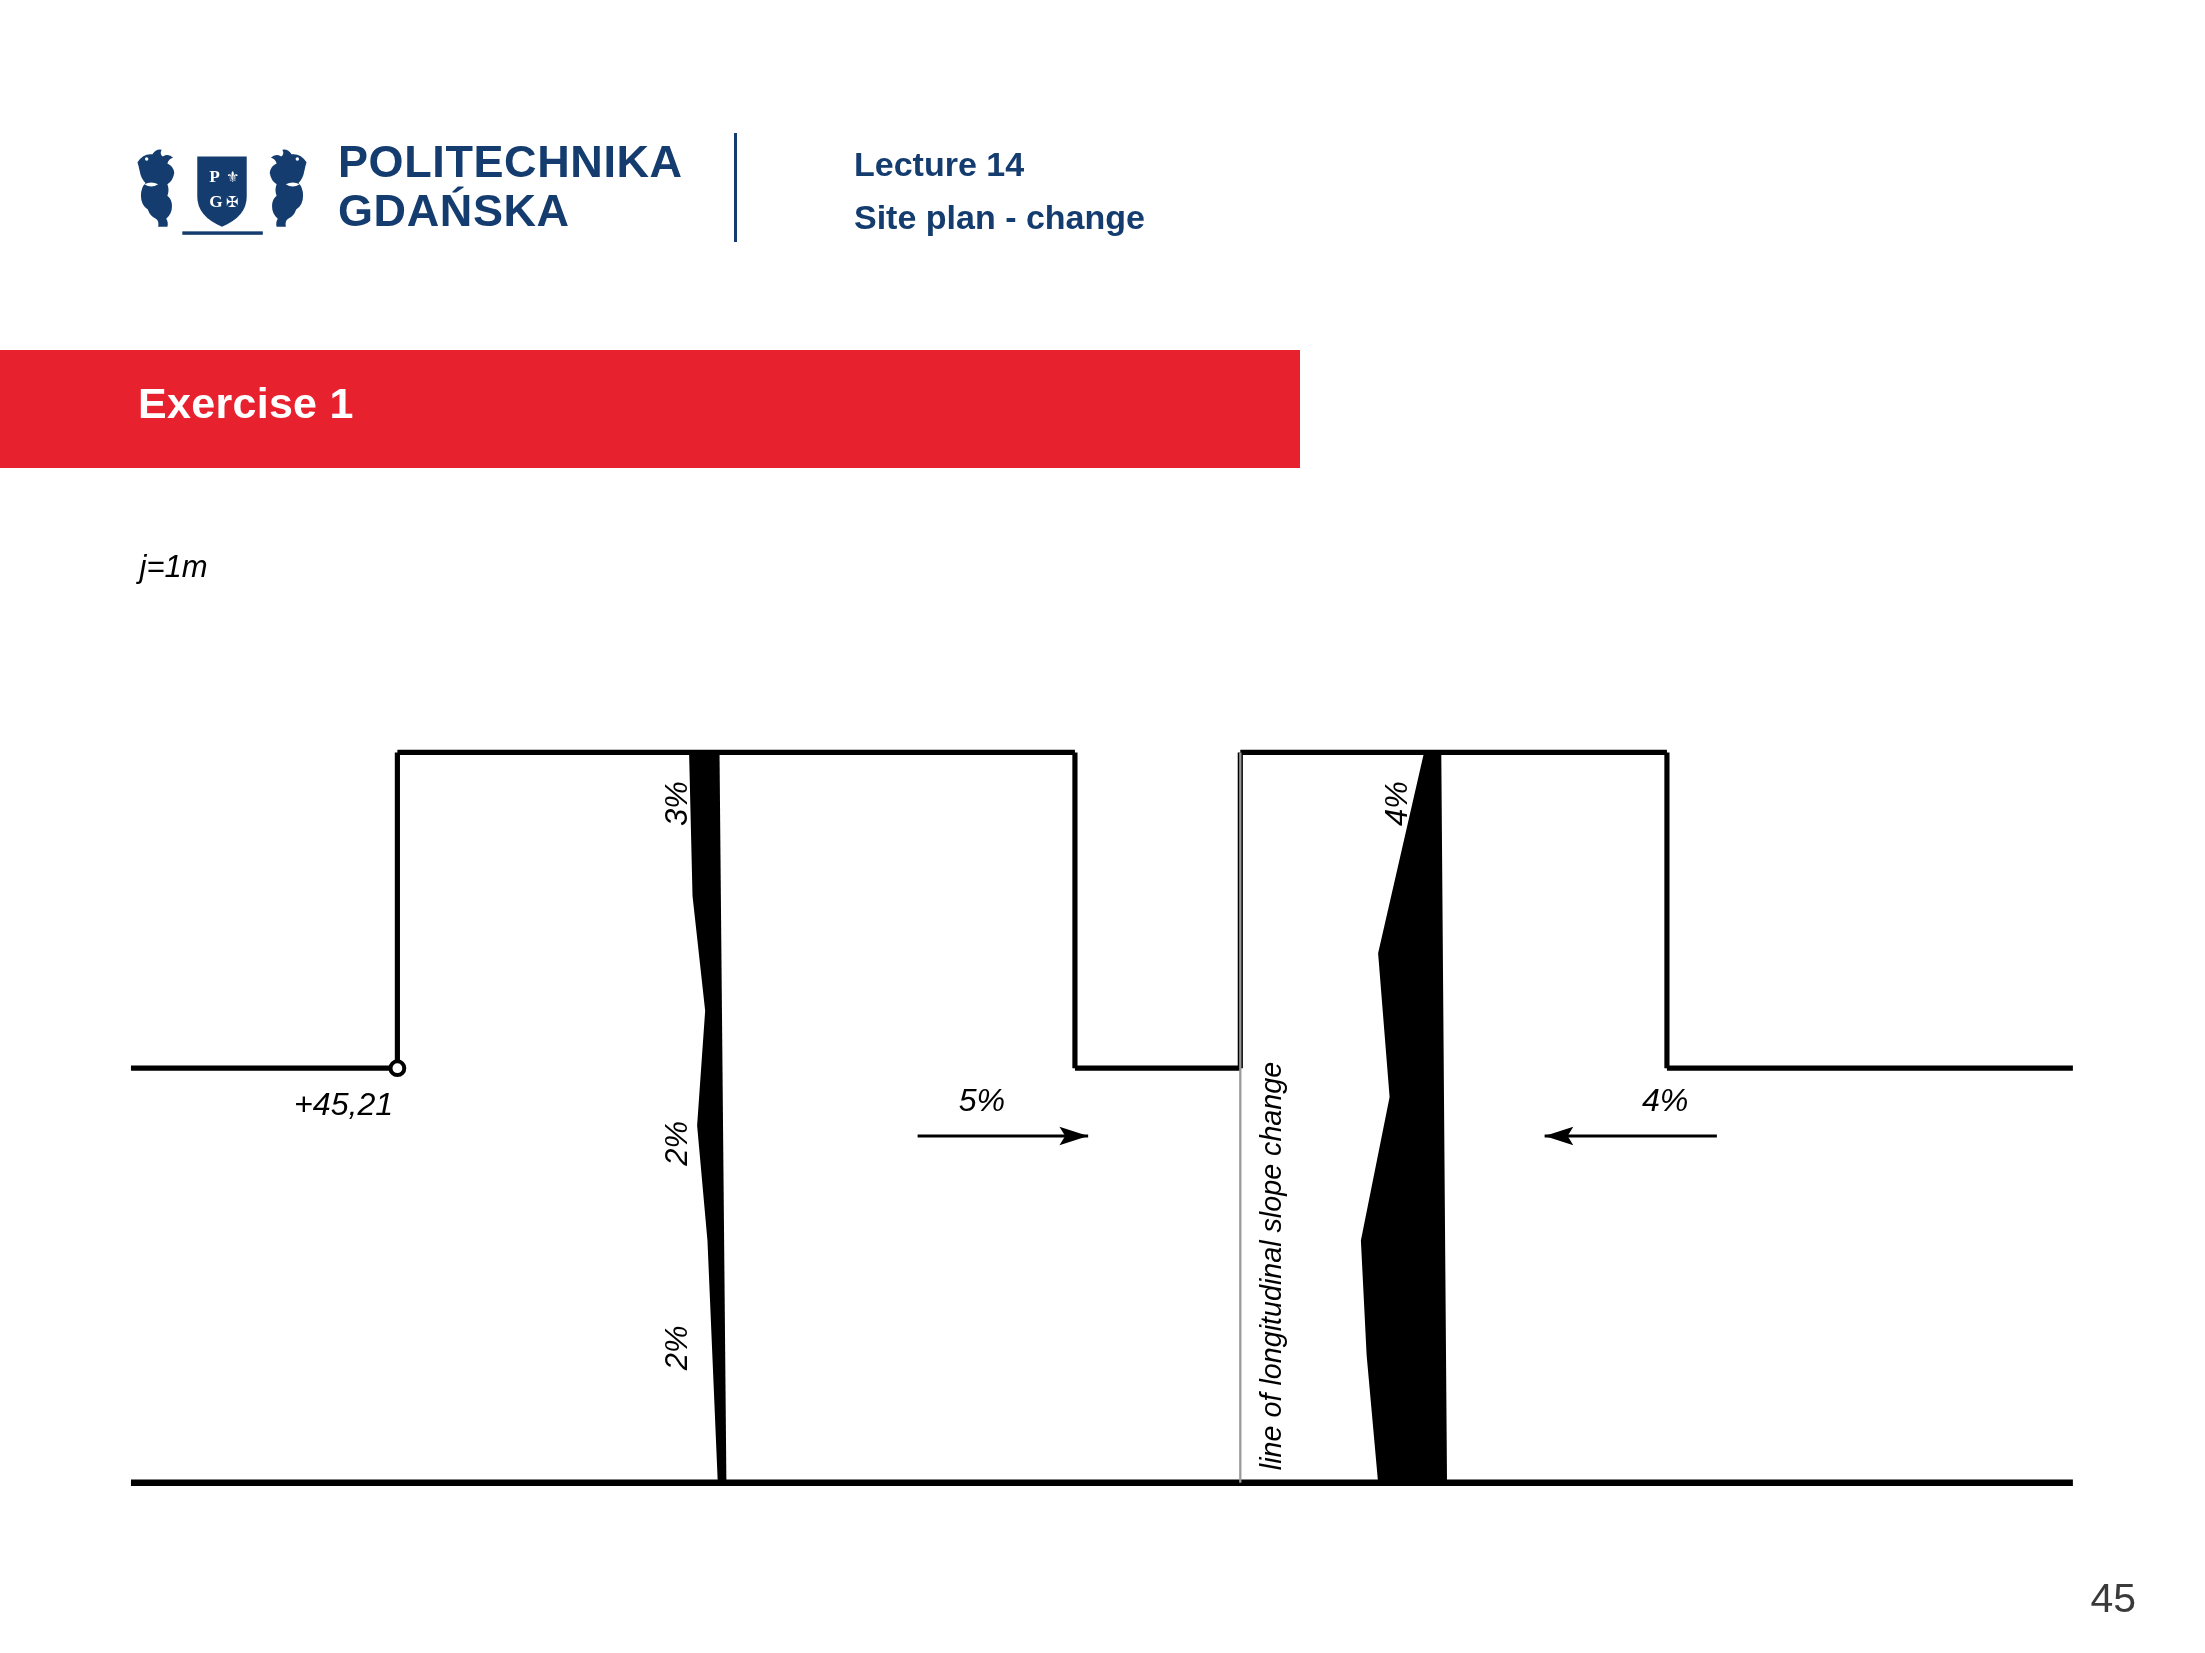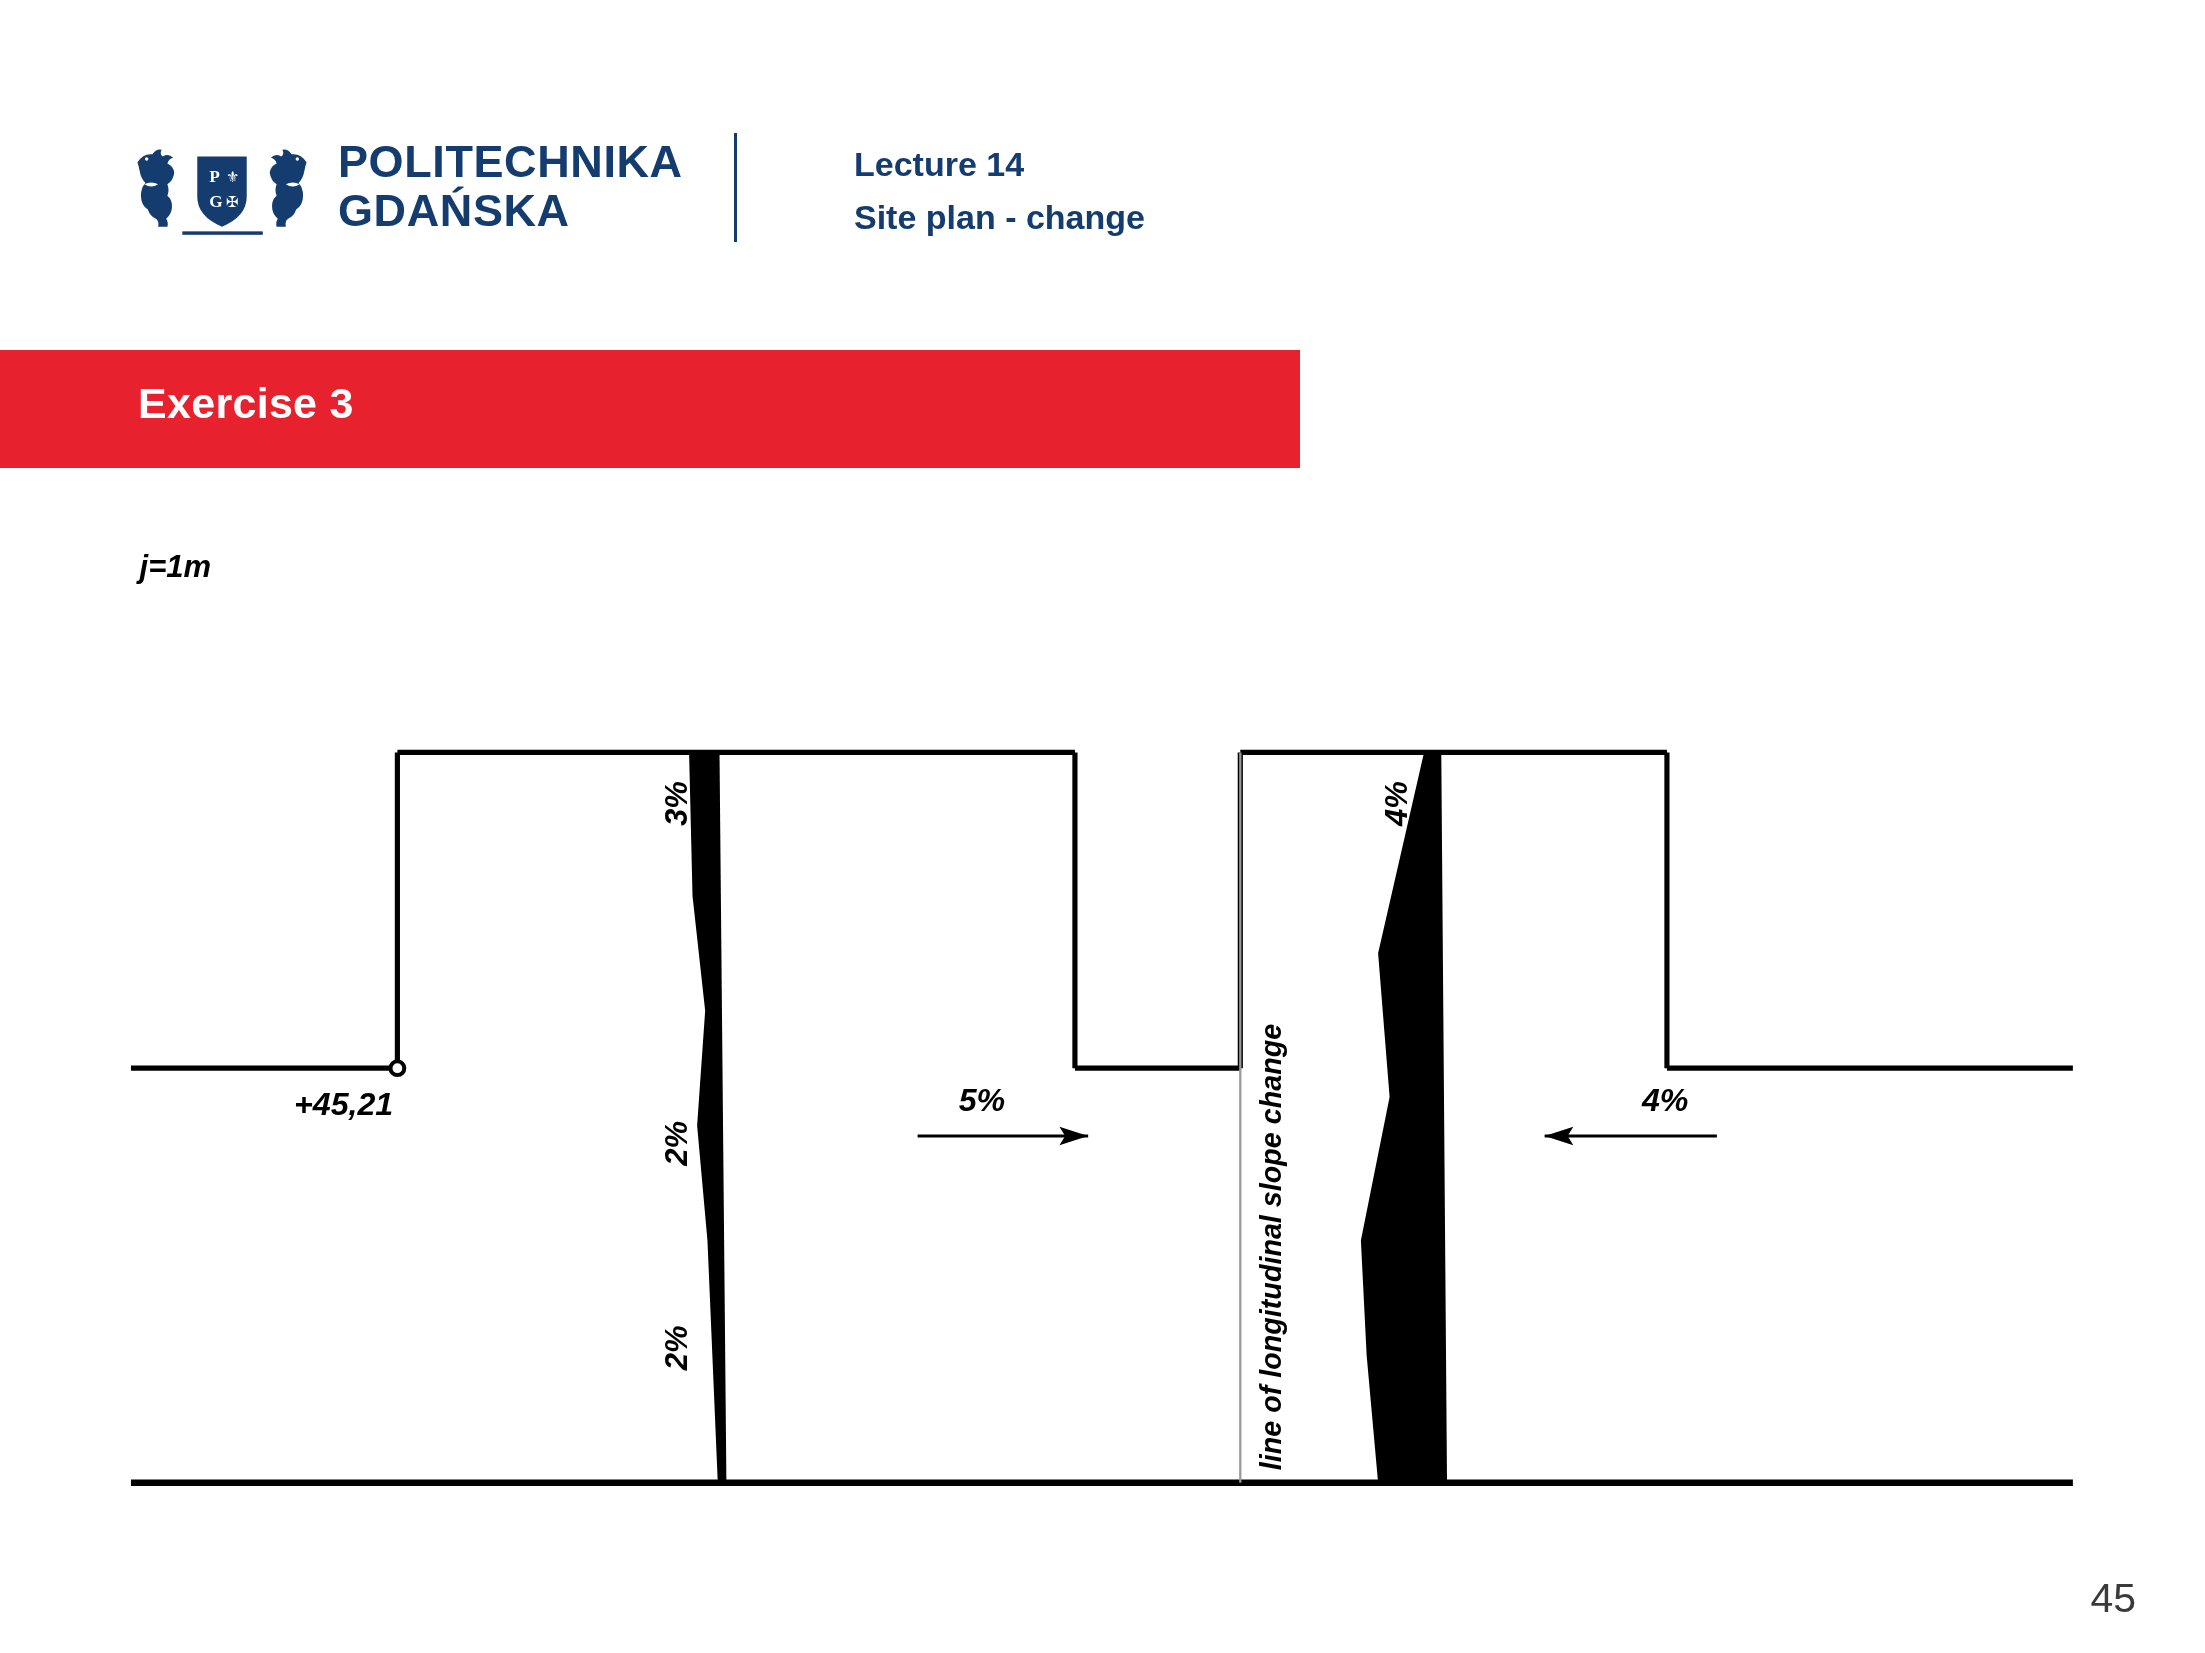--- a/index.html
+++ b/index.html
@@ -80,21 +80,20 @@
     letter-spacing: 0.3px;
   }
 
   
   .drawing {
     position: absolute;
     left: 0;
     top: 494px;
     width: 2205px;
     height: 1068px;
-    font-weight: bold;
   }
   .drawing svg {
     display: block;
   }
 
   
   .page-number {
     position: absolute;
     right: 69px;
     bottom: 32px;
@@ -146,21 +145,21 @@
 
   <div class="divider"></div>
 
   <div class="lecture-block">
     <div>Lecture 14</div>
     <div>Site plan - change</div>
   </div>
 </div>
 
 <div class="red-bar"></div>
-<div class="red-bar-title">Exercise 3</div>
+<div class="red-bar-title">Exercise 1</div>
 
 <div class="drawing">
   <svg width="2205" height="1068" viewBox="0 0 3840 1860">
 
     <text x="243" y="145" class="label-italic" font-size="54" fill="#000000">j=1m</text>
 
     <g fill="none" stroke="#000000" stroke-width="9">
 
       <path d="M228 1000 L692 1000"></path>
 

